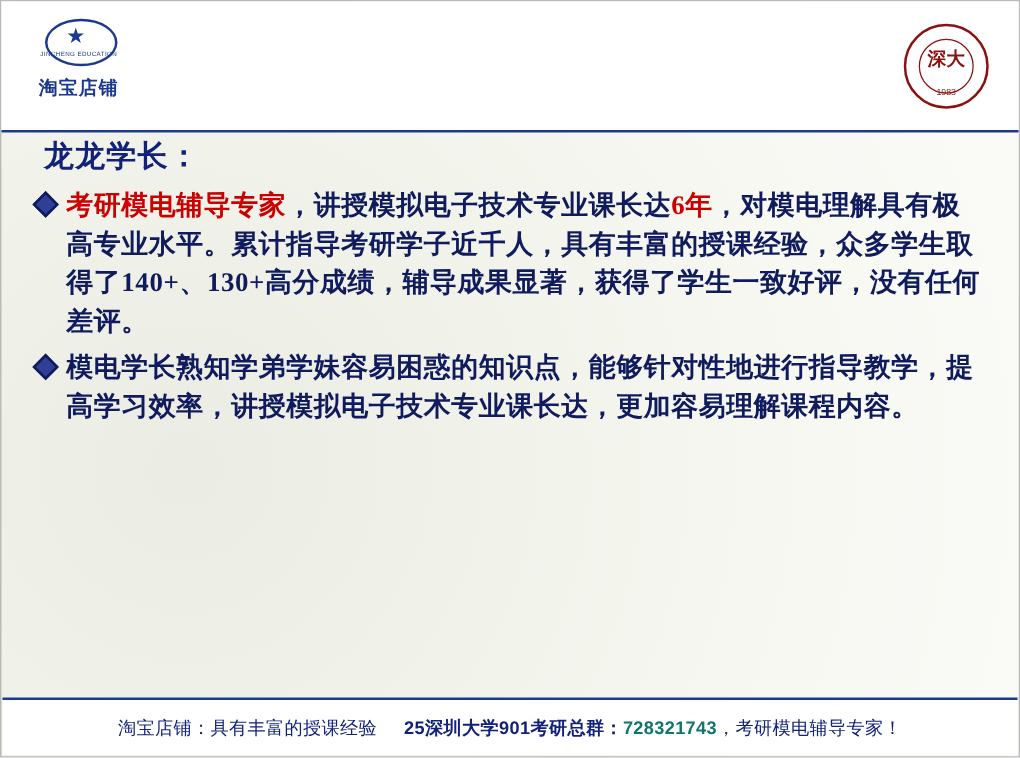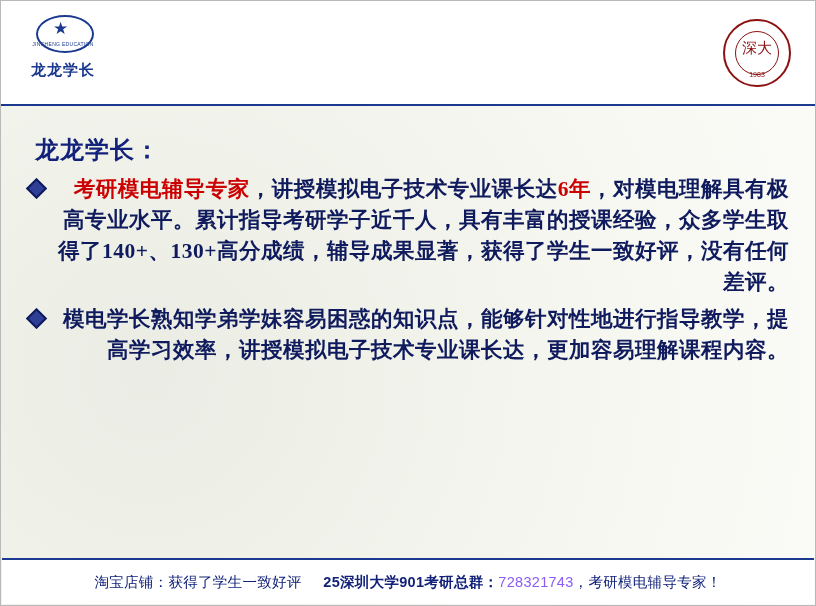--- a/index.html
+++ b/index.html
@@ -114,21 +114,21 @@
     border: 1px solid #8c1111;
     border-radius: 50%;
   }
   .szu-seal .cn {
     position: absolute;
     left: 0; right: 0;
     top: 19px;
     text-align: center;
     color: #8c1111;
     font-size: 15px;
-    font-weight: normal;
+    font-weight: bold;
     line-height: 15px;
   }
   .szu-seal .yr {
     position: absolute;
     left: 0; right: 0;
     bottom: 7px;
     text-align: center;
     color: #8c1111;
     font-size: 7px;
   }
@@ -141,21 +141,21 @@
   }
   .szu-text .en {
     font-size: 11px;
     color: #8c1111;
     letter-spacing: .5px;
     text-align: center;
   }
   
   .content {
     position: relative;
-    padding: 26px 26px 0 24px;
+    padding: 1px 26px 0 24px;
     height: 455px;
     box-sizing: border-box;
   }
   .person-name {
     font-size: 24px;
     font-weight: bold;
     color: #12227a;
     margin: 2px 0 8px 10px;
     letter-spacing: 1px;
   }
@@ -174,21 +174,20 @@
     border: 2px solid #101b5e;
     box-sizing: border-box;
   }
   .btext {
     font-size: 21.5px;
     line-height: 31px;
     color: #101b5e;
     letter-spacing: .5px;
     font-family: "Liberation Serif", serif;
     font-weight: bold;
-    text-align: right;
   }
   .btext .hl {
     color: #cc0000;
   }
   
   .footer {
     position: absolute;
     left: 1px;
     right: 1px;
     bottom: 1px;
@@ -202,38 +201,38 @@
   .footer-text {
     font-size: 14.5px;
     color: #12227a;
     letter-spacing: .3px;
     white-space: nowrap;
   }
   .footer-text .strong {
     font-weight: bold;
   }
   .footer-text .qq {
-    font-weight: normal;
-    color: #8b5cf6;
+    font-weight: bold;
+    color: #0f766e;
   }
 </style>
 </head>
 <body>
 
 <div class="slide">
 
   <div class="header">
 
     <div class="logo-left">
       <div class="emblem">
         <div class="ring"></div>
         <div class="star">★</div>
         <div class="enlabel">JINCHENG EDUCATION</div>
       </div>
-      <div class="cnlabel">龙龙学长</div>
+      <div class="cnlabel">淘宝店铺</div>
     </div>
 
 
     <div class="szu">
       <div class="szu-seal">
         <div class="inner"></div>
         <div class="cn">深大</div>
         <div class="yr">1983</div>
       </div>
     </div>
@@ -249,18 +248,18 @@
 
 
     <div class="bullet-row">
       <div class="diamond"></div>
       <div class="btext"><span>模电学长熟知学弟学妹容易困惑的知识点，能够针对性地进行指导教学，提高学习效率，讲授模拟电子技术专业课长达，更加容易理解课程内容。</span></div>
     </div>
   </div>
 
   <div class="footer">
     <div class="footer-text">
-      <span>淘宝店铺：获得了学生一致好评</span>
+      <span>淘宝店铺：具有丰富的授课经验</span>
       <span>&nbsp;&nbsp;&nbsp;&nbsp;</span><span class="strong">25深圳大学901考研总群：</span><span class="qq">728321743</span><span>，考研模电辅导专家！</span>
     </div>
   </div>
 
 </div>
 
 </body></html>

